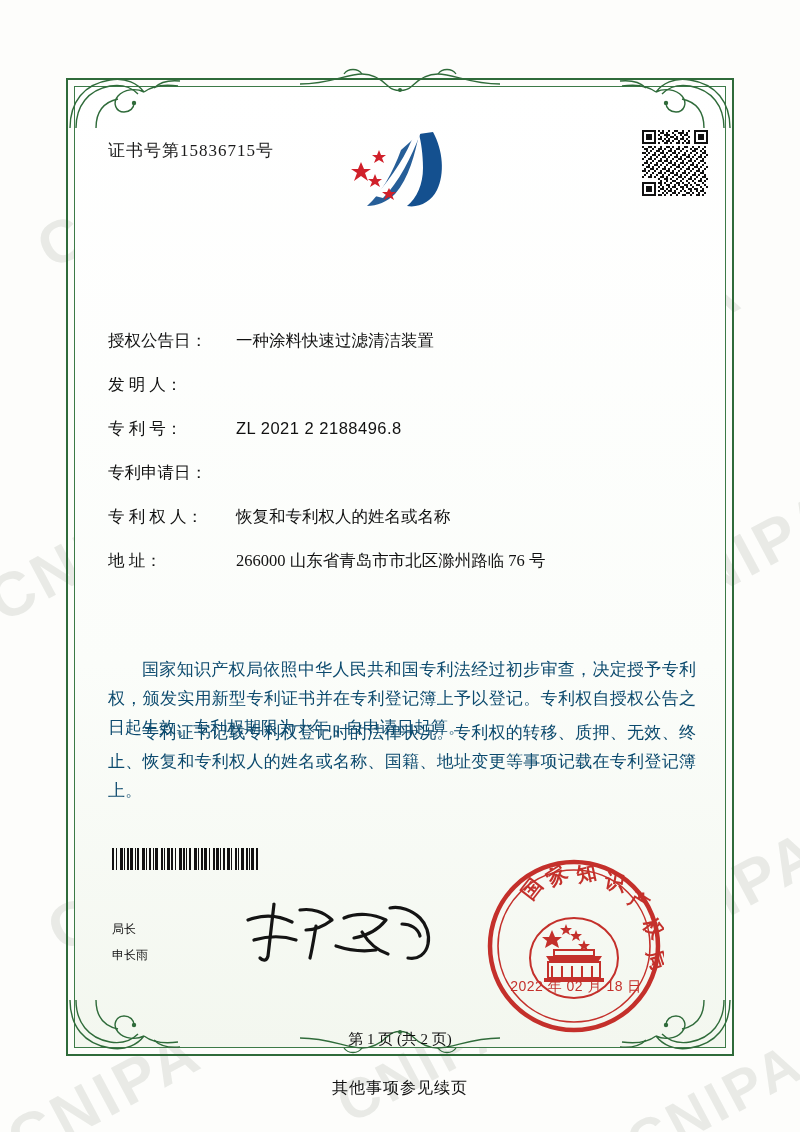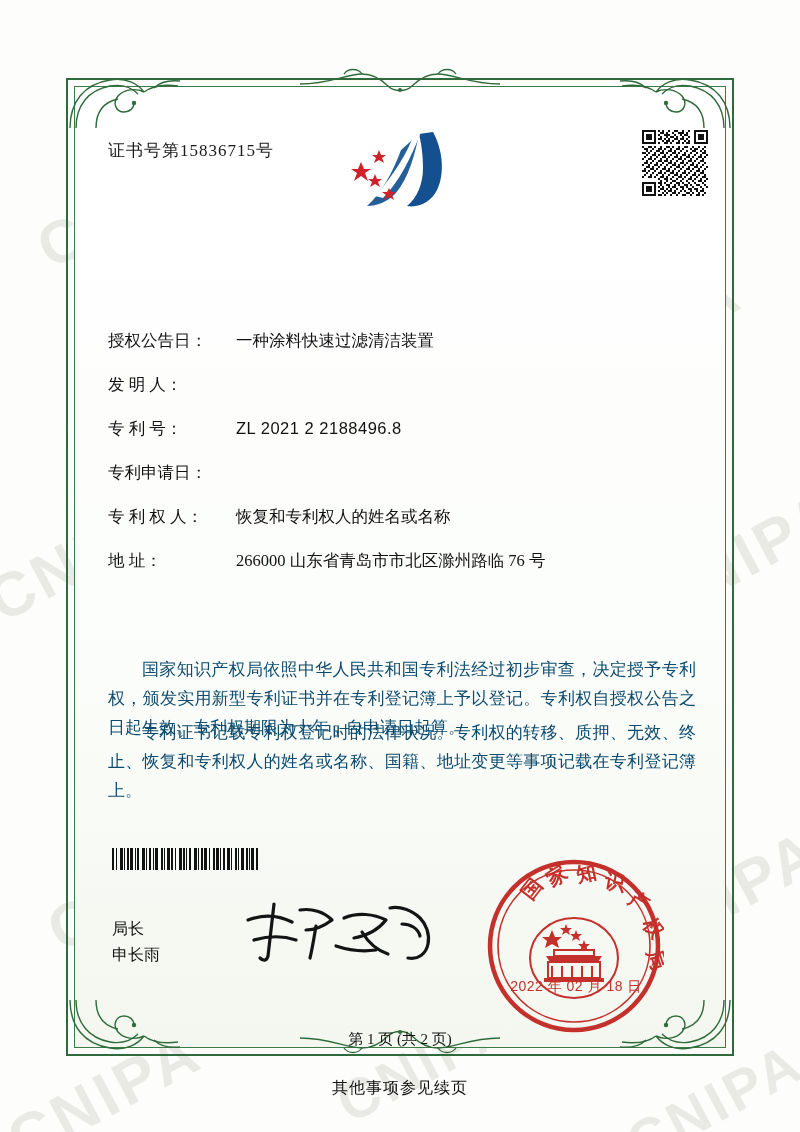--- a/index.html
+++ b/index.html
@@ -184,21 +184,21 @@
   .barcode i {
     display: block;
     background: #111;
     height: 100%;
   }
 
   
   .sig-label {
     position: absolute;
     left: 112px; top: 916px;
-    font-size: 16px;
+    font-size: 12px;
     line-height: 26px;
     color: #111;
   }
   .sig-script {
     position: absolute;
     left: 240px; top: 896px;
     width: 210px; height: 70px;
     color: #111;
   }
 

